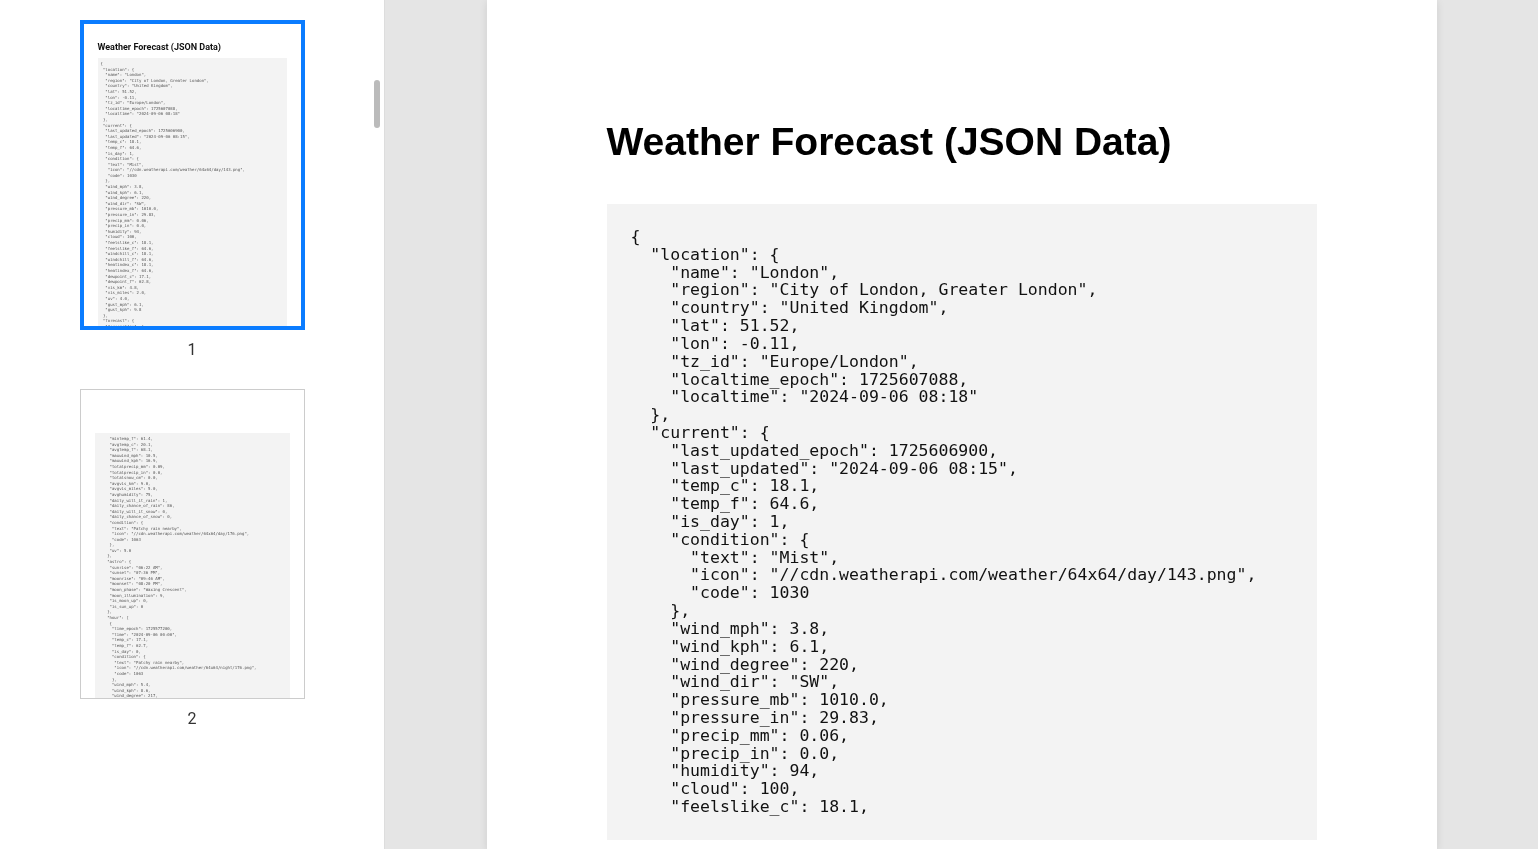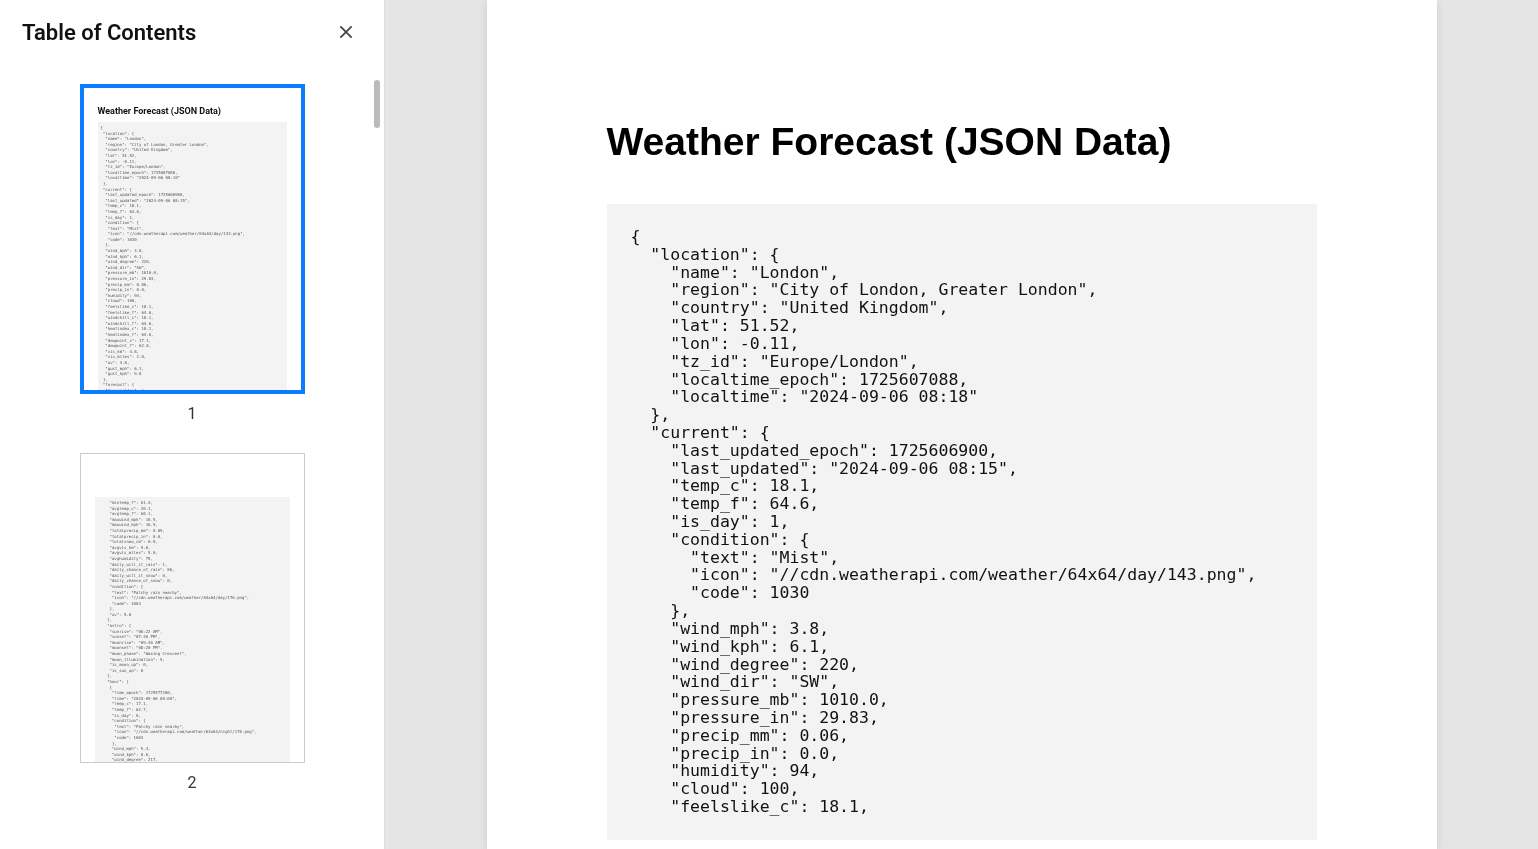--- a/index.html
+++ b/index.html
@@ -137,28 +137,20 @@
       line-height: 1.08;
       color: #111;
       white-space: pre;
       overflow: hidden;
     }
   </style>
 </head>
 <body>
 
 <div class="sidebar">
-  <div class="sidebar-header">
-    <div class="sidebar-title">Table of Contents</div>
-    <div class="close-btn">
-      <svg viewBox="0 0 16 16">
-          <path d="M3 3 L13 13 M13 3 L3 13" stroke="currentColor" stroke-width="1.6" fill="none"></path>
-        </svg>
-    </div>
-  </div>
   <div class="thumbnails">
     <div class="thumb-wrap">
       <div class="thumb selected">
         <div class="thumb-title">Weather Forecast (JSON Data)</div>
         <div class="thumb-code">{
  "location": {
   "name": "London",
   "region": "City of London, Greater London",
   "country": "United Kingdom",
   "lat": 51.52,

